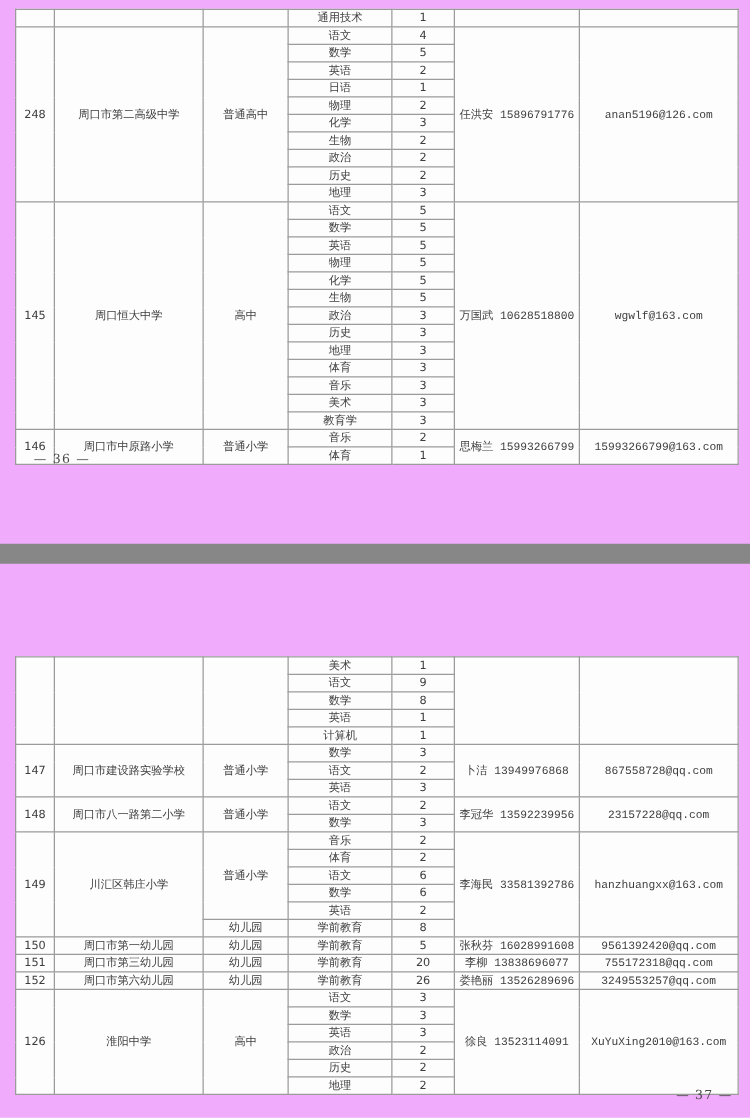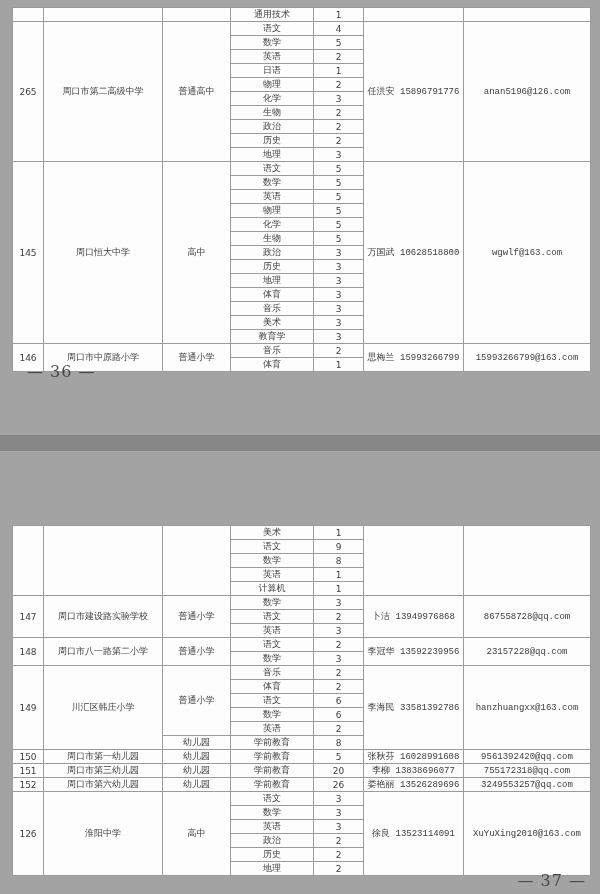--- a/index.html
+++ b/index.html
@@ -2,21 +2,21 @@
 <html><head>
 <meta charset="utf-8">
 <style>
   html, body { margin:0; padding:0; }
   body {
     width:600px; height:894px; position:relative;
     background:#fcfcfc;
     font-family:"DejaVu Sans", sans-serif;
     overflow:hidden;
   }
-  .scan-canvas { position:absolute; inset:0; background:#a3a3a3;text-decoration:underline; }
+  .scan-canvas { position:absolute; inset:0; background:#f0abfc;text-decoration:underline; }
 
   table.recruit {
     position:absolute; border-collapse:collapse; table-layout:fixed;
     width:578px; left:12px; background:#fdfdfd;
   }
   #table-page-36 { top:7px;  height:356px; }
   #table-page-37 { top:525px; height:340px; }
 
   table.recruit td {
     border:1px solid #9b9b9b;
@@ -30,21 +30,21 @@
     font-size:8px; letter-spacing:0;
   }
 
   .divider-bar {
     position:absolute; left:0; top:435px; width:600px; height:16px;
     background:#878787;
   }
 
   .pagenum {
     position:absolute; font-family:"DejaVu Serif", serif;
-    font-size:16px; color:#4a4a4a; letter-spacing:1px;
+    font-size:10px; color:#4a4a4a; letter-spacing:1px;
   }
   #pagenum-36 { left:27px;  top:362px; }
   #pagenum-37 { right:14px; top:871px;text-align:right; }
 </style>
 </head>
 <body>
 
 <div class="scan-canvas">
 
   <table class="recruit" id="table-page-36">
@@ -61,21 +61,21 @@
         <tr>
           <td class="c-num"></td>
           <td class="c-school"></td>
           <td class="c-type"></td>
           <td class="c-subject">通用技术</td>
           <td class="c-count">1</td>
           <td class="c-contact"></td>
           <td class="c-email"></td>
         </tr>
         <tr>
-          <td rowspan="10" class="c-num">265</td>
+          <td rowspan="10" class="c-num">248</td>
           <td rowspan="10" class="c-school">周口市第二高级中学</td>
           <td rowspan="10" class="c-type">普通高中</td>
           <td class="c-subject">语文</td>
           <td class="c-count">4</td>
           <td rowspan="10" class="c-contact">任洪安 15896791776</td>
           <td rowspan="10" class="c-email">anan5196@126.com</td>
         </tr>
         <tr>
           <td class="c-subject">数学</td>
           <td class="c-count">5</td>

